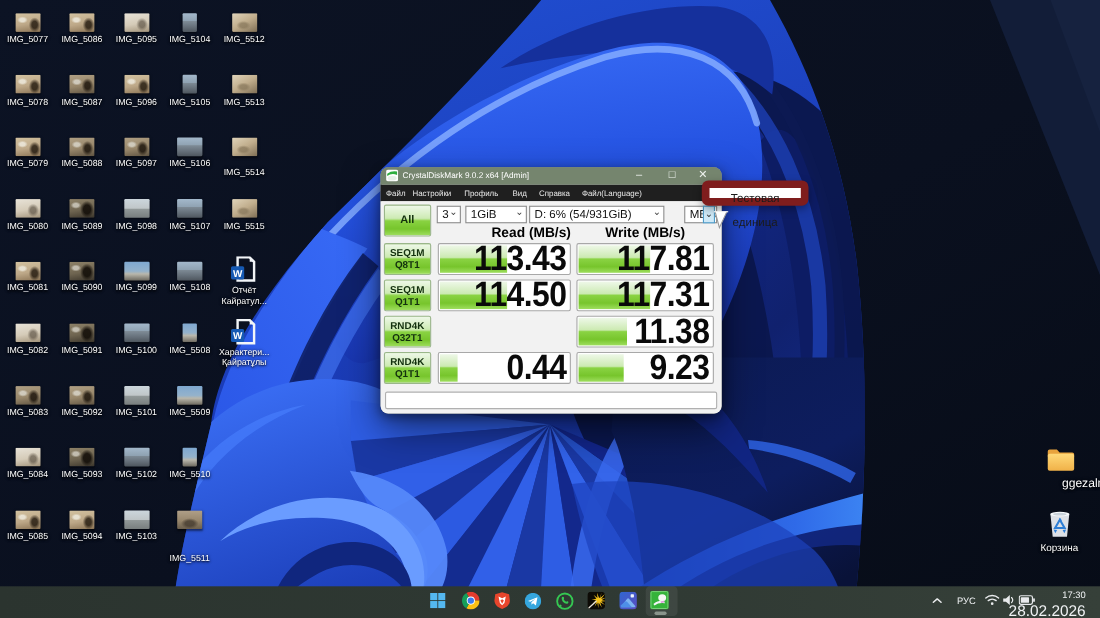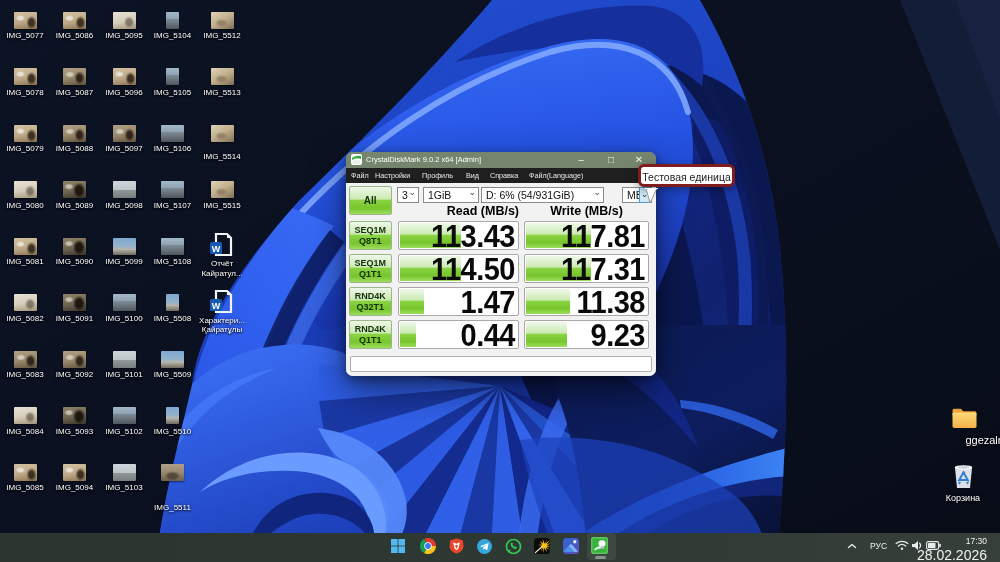--- a/index.html
+++ b/index.html
@@ -28,21 +28,21 @@
 .dd span{position:absolute;left:4px;top:1px;white-space:nowrap;}
 .dd i{position:absolute;right:2px;top:-1px;font-style:normal;font-size:9px;color:#444;}
 #unitdd{position:absolute;left:293px;top:3.5px;width:11px;height:16px;background:#cfe9f7;border:1px solid #4f9cc8;
   font-size:9px;color:#333;text-align:center;line-height:13px;}
 .hdr{position:absolute;top:21px;text-align:center;font-size:12.5px;font-weight:bold;color:#000;}
 .row{position:absolute;left:0;width:310px;height:29px;}
 .row .gbtn{top:0;}
 .cell{position:absolute;top:0;height:29px;background:#fff;border:1px solid #a8a8a8;border-radius:2px;}
 .num{position:absolute;right:3px;bottom:-1px;font-size:29px;line-height:26px;font-weight:bold;color:#0a0a0a;letter-spacing:-0.5px;transform:scaleY(1.1);transform-origin:bottom;}
 #msgbox{position:absolute;left:4px;top:173px;width:302px;height:16px;background:#fff;border:1px solid #b0b0b0;border-radius:2px;}
-#tooltip{position:absolute;left:638px;top:164px;width:97px;height:23px;background:#fff;border:3px solid #7f1d1d;
+#tooltip{position:absolute;left:638px;top:164px;width:97px;height:23px;background:#fff;border:7px solid #7f1d1d;
   border-radius:6px;font-size:10.5px;color:#1b1b1b;text-align:center;line-height:21px;
   box-shadow:0 3px 8px rgba(0,0,0,0.35);}
 
 #tb{position:absolute;left:0;top:533px;width:1000px;height:29px;background:linear-gradient(90deg,#2b342f 0%,#2f3933 55%,#364039 100%);}
 .tbi{position:absolute;}
 #cdmtile{position:absolute;left:587px;top:533px;width:29px;height:27px;background:rgba(255,255,255,0.07);border-radius:4px;}
 #cdmunderline{position:absolute;left:595px;top:556px;width:11px;height:3px;border-radius:2px;background:#8a948c;}
 .tri{position:absolute;}
 #lang{position:absolute;left:870px;top:541px;font-size:8.5px;color:#f0f2f4;}
 #clock{position:absolute;right:13px;top:536px;font-size:8.5px;color:#f0f2f4;text-align:right;}
@@ -429,24 +429,20 @@
 <div class="cell" style="left:178px;width:125px;">
             <div style="position:absolute;left:1px;top:1px;bottom:1px;width:52.8%;background:linear-gradient(180deg,#eef8e8 0%,#cceab2 44%,#8ad343 50%,#77c52c 78%,#9ede5e 100%);"></div>
             <div class="num">117.31</div>
           </div>
 </div>
         <div class="row" style="top:104px;">
 <div class="gbtn two">
             <span>RND4K</span>
             <span>Q32T1</span>
           </div>
-<div class="cell" style="left:52px;width:121px;">
-            <div style="position:absolute;left:1px;top:1px;bottom:1px;width:20.2%;background:linear-gradient(180deg,#eef8e8 0%,#cceab2 44%,#8ad343 50%,#77c52c 78%,#9ede5e 100%);"></div>
-            <div class="num">1.47</div>
-          </div>
 <div class="cell" style="left:178px;width:125px;">
             <div style="position:absolute;left:1px;top:1px;bottom:1px;width:35.8%;background:linear-gradient(180deg,#eef8e8 0%,#cceab2 44%,#8ad343 50%,#77c52c 78%,#9ede5e 100%);"></div>
             <div class="num">11.38</div>
           </div>
 </div>
         <div class="row" style="top:137px;">
 <div class="gbtn two">
             <span>RND4K</span>
             <span>Q1T1</span>
           </div>

